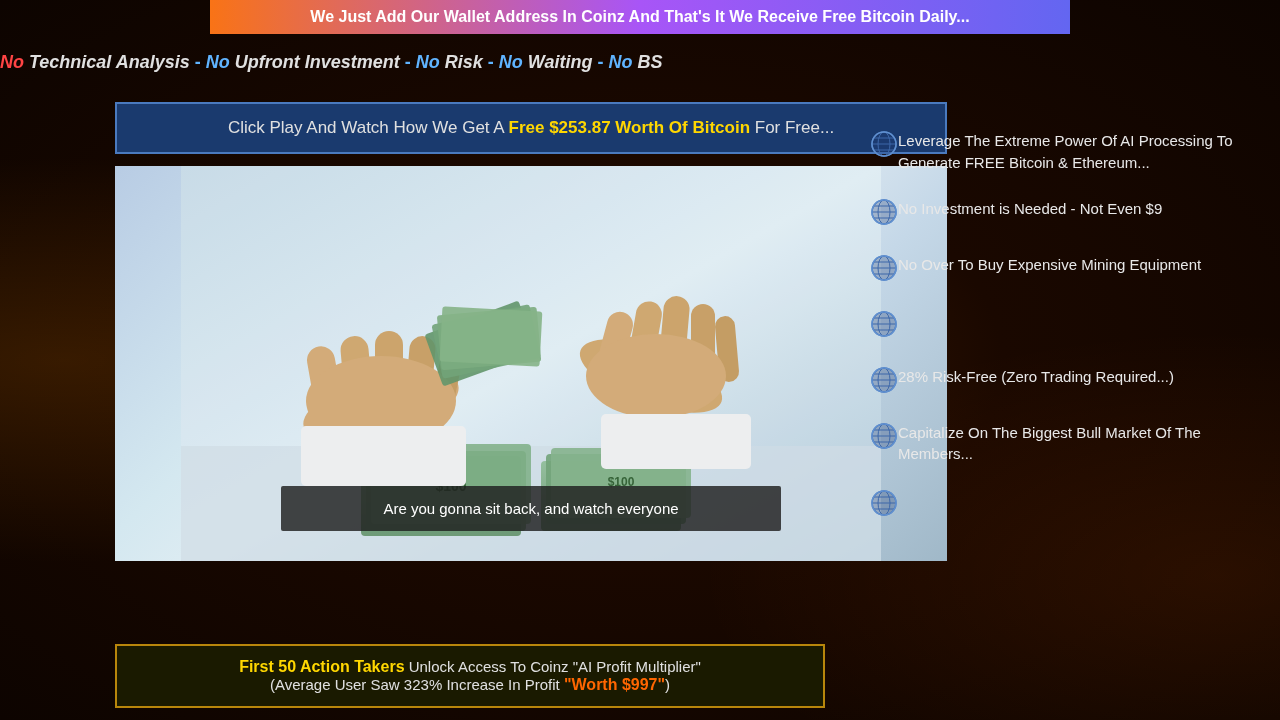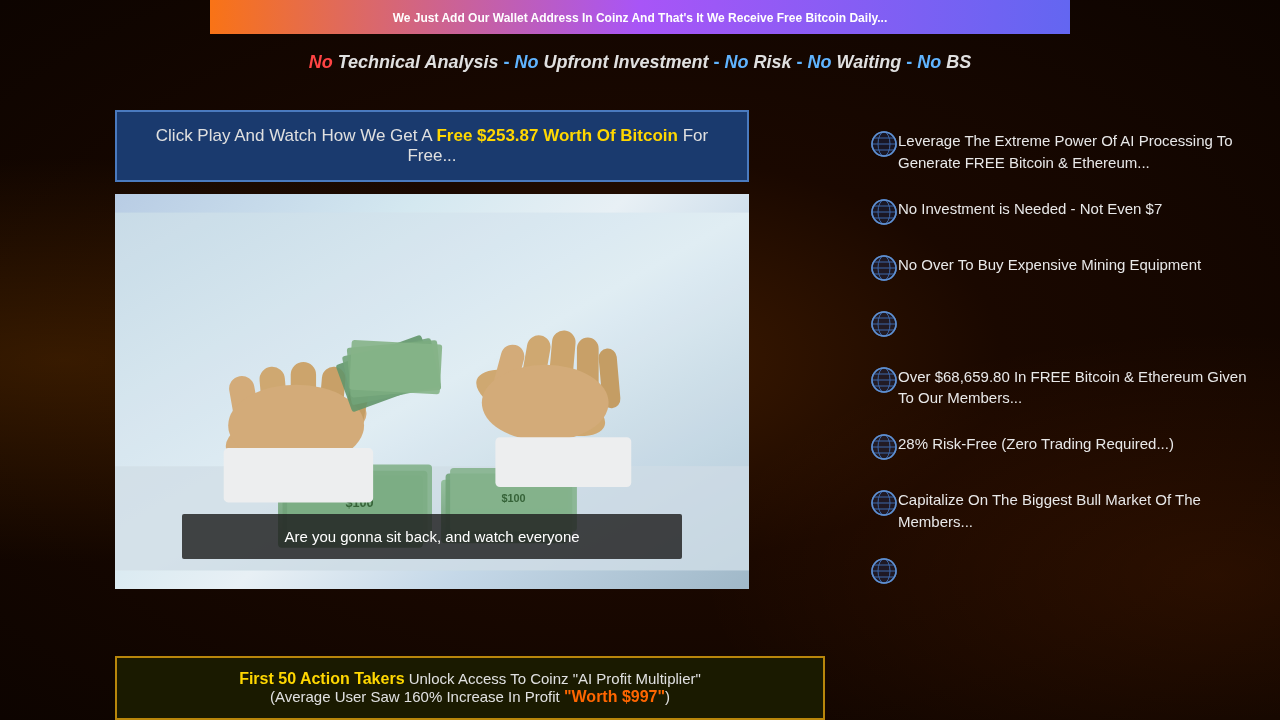--- a/index.html
+++ b/index.html
@@ -30,31 +30,31 @@
       left: 50%;
       transform: translateX(-50%);
       width: 860px;
       background: linear-gradient(90deg, #f97316, #a855f7, #6366f1);
       padding: 8px 20px;
       text-align: center;
       z-index: 10;
     }
     .top-banner-text {
       color: #fff;
-      font-size: 12px;
+      font-size: 16px;
       font-weight: bold;
       white-space: nowrap;
     }
 
     
     .tagline-row {
       position: absolute;
       top: 52px;
       left: 0; right: 0;
-      text-align: center;
+      text-align: left;
       font-size: 18px;
       font-weight: 600;
     }
     .tagline-row .no {
       color: #ff4444;
       font-style: italic;
       font-weight: bold;
     }
     .tagline-row .rest {
       color: #e0e0e0;
@@ -65,23 +65,23 @@
       font-style: italic;
       font-weight: bold;
     }
     .tagline-row .dash {
       color: #60b4ff;
     }
 
     
     .left-col {
       position: absolute;
-      top: 110px;
+      top: 102px;
       left: 115px;
-      width: 634px;
+      width: 832px;
     }
 
     
     .cta-button {
       display: block;
       width: 100%;
       background: #1a3a6e;
       border: 2px solid #4a7abf;
       color: #e0e0e0;
       font-size: 17px;
@@ -123,21 +123,21 @@
       font-size: 15px;
       padding: 14px 24px;
       text-align: center;
       min-width: 500px;
       border-radius: 2px;
     }
 
     
     .promo-bar {
       position: absolute;
-      bottom: 0;
+      bottom: 12px;
       left: 115px;
       width: 710px;
       background: #1a1a00;
       border: 2px solid #b8860b;
       padding: 12px 20px;
       text-align: center;
     }
     .promo-bar .first50 {
       color: #ffd700;
       font-weight: bold;
@@ -267,21 +267,21 @@
     </div>
   </div>
 
 </div>
 
 <div class="promo-bar">
   <div>
     <span class="first50">First 50 Action Takers</span><span class="promo-text"> Unlock Access To Coinz "AI Profit Multiplier"</span>
   </div>
   <div>
-    <span class="promo-text">(Average User Saw 160% Increase In Profit </span><span class="worth2">"Worth $997"</span><span class="promo-text">)</span>
+    <span class="promo-text">(Average User Saw 323% Increase In Profit </span><span class="worth2">"Worth $997"</span><span class="promo-text">)</span>
   </div>
 </div>
 
 <div class="right-col">
 
   <div id="features-container">
       <div class="feature-item">
         <div><svg class="globe-svg" viewBox="0 0 28 28" xmlns="http://www.w3.org/2000/svg">
     <circle cx="14" cy="14" r="12" fill="none" stroke="#4a7abf" stroke-width="1.5"></circle>
     <ellipse cx="14" cy="14" rx="6" ry="12" fill="none" stroke="#4a7abf" stroke-width="1"></ellipse>
@@ -296,21 +296,21 @@
       <div class="feature-item">
         <div><svg class="globe-svg" viewBox="0 0 28 28" xmlns="http://www.w3.org/2000/svg">
     <circle cx="14" cy="14" r="12" fill="none" stroke="#4a7abf" stroke-width="1.5"></circle>
     <ellipse cx="14" cy="14" rx="6" ry="12" fill="none" stroke="#4a7abf" stroke-width="1"></ellipse>
     <line x1="2" y1="14" x2="26" y2="14" stroke="#4a7abf" stroke-width="1"></line>
     <line x1="4" y1="8" x2="24" y2="8" stroke="#4a7abf" stroke-width="1"></line>
     <line x1="4" y1="20" x2="24" y2="20" stroke="#4a7abf" stroke-width="1"></line>
     <circle cx="14" cy="14" r="12" fill="rgba(30,60,120,0.3)"></circle>
     <circle cx="14" cy="14" r="12" fill="none" stroke="#6090d0" stroke-width="1.5"></circle>
   </svg></div>
-        <div class="feature-text">No Investment is Needed - Not Even $7</div>
+        <div class="feature-text">No Investment is Needed - Not Even $9</div>
       </div>
       <div class="feature-item">
         <div><svg class="globe-svg" viewBox="0 0 28 28" xmlns="http://www.w3.org/2000/svg">
     <circle cx="14" cy="14" r="12" fill="none" stroke="#4a7abf" stroke-width="1.5"></circle>
     <ellipse cx="14" cy="14" rx="6" ry="12" fill="none" stroke="#4a7abf" stroke-width="1"></ellipse>
     <line x1="2" y1="14" x2="26" y2="14" stroke="#4a7abf" stroke-width="1"></line>
     <line x1="4" y1="8" x2="24" y2="8" stroke="#4a7abf" stroke-width="1"></line>
     <line x1="4" y1="20" x2="24" y2="20" stroke="#4a7abf" stroke-width="1"></line>
     <circle cx="14" cy="14" r="12" fill="rgba(30,60,120,0.3)"></circle>
     <circle cx="14" cy="14" r="12" fill="none" stroke="#6090d0" stroke-width="1.5"></circle>
@@ -331,32 +331,20 @@
       <div class="feature-item">
         <div><svg class="globe-svg" viewBox="0 0 28 28" xmlns="http://www.w3.org/2000/svg">
     <circle cx="14" cy="14" r="12" fill="none" stroke="#4a7abf" stroke-width="1.5"></circle>
     <ellipse cx="14" cy="14" rx="6" ry="12" fill="none" stroke="#4a7abf" stroke-width="1"></ellipse>
     <line x1="2" y1="14" x2="26" y2="14" stroke="#4a7abf" stroke-width="1"></line>
     <line x1="4" y1="8" x2="24" y2="8" stroke="#4a7abf" stroke-width="1"></line>
     <line x1="4" y1="20" x2="24" y2="20" stroke="#4a7abf" stroke-width="1"></line>
     <circle cx="14" cy="14" r="12" fill="rgba(30,60,120,0.3)"></circle>
     <circle cx="14" cy="14" r="12" fill="none" stroke="#6090d0" stroke-width="1.5"></circle>
   </svg></div>
-        <div class="feature-text">Over $68,659.80 In FREE Bitcoin &amp; Ethereum Given To Our Members...</div>
-      </div>
-      <div class="feature-item">
-        <div><svg class="globe-svg" viewBox="0 0 28 28" xmlns="http://www.w3.org/2000/svg">
-    <circle cx="14" cy="14" r="12" fill="none" stroke="#4a7abf" stroke-width="1.5"></circle>
-    <ellipse cx="14" cy="14" rx="6" ry="12" fill="none" stroke="#4a7abf" stroke-width="1"></ellipse>
-    <line x1="2" y1="14" x2="26" y2="14" stroke="#4a7abf" stroke-width="1"></line>
-    <line x1="4" y1="8" x2="24" y2="8" stroke="#4a7abf" stroke-width="1"></line>
-    <line x1="4" y1="20" x2="24" y2="20" stroke="#4a7abf" stroke-width="1"></line>
-    <circle cx="14" cy="14" r="12" fill="rgba(30,60,120,0.3)"></circle>
-    <circle cx="14" cy="14" r="12" fill="none" stroke="#6090d0" stroke-width="1.5"></circle>
-  </svg></div>
         <div class="feature-text">28% Risk-Free (Zero Trading Required...)</div>
       </div>
       <div class="feature-item">
         <div><svg class="globe-svg" viewBox="0 0 28 28" xmlns="http://www.w3.org/2000/svg">
     <circle cx="14" cy="14" r="12" fill="none" stroke="#4a7abf" stroke-width="1.5"></circle>
     <ellipse cx="14" cy="14" rx="6" ry="12" fill="none" stroke="#4a7abf" stroke-width="1"></ellipse>
     <line x1="2" y1="14" x2="26" y2="14" stroke="#4a7abf" stroke-width="1"></line>
     <line x1="4" y1="8" x2="24" y2="8" stroke="#4a7abf" stroke-width="1"></line>
     <line x1="4" y1="20" x2="24" y2="20" stroke="#4a7abf" stroke-width="1"></line>
     <circle cx="14" cy="14" r="12" fill="rgba(30,60,120,0.3)"></circle>

